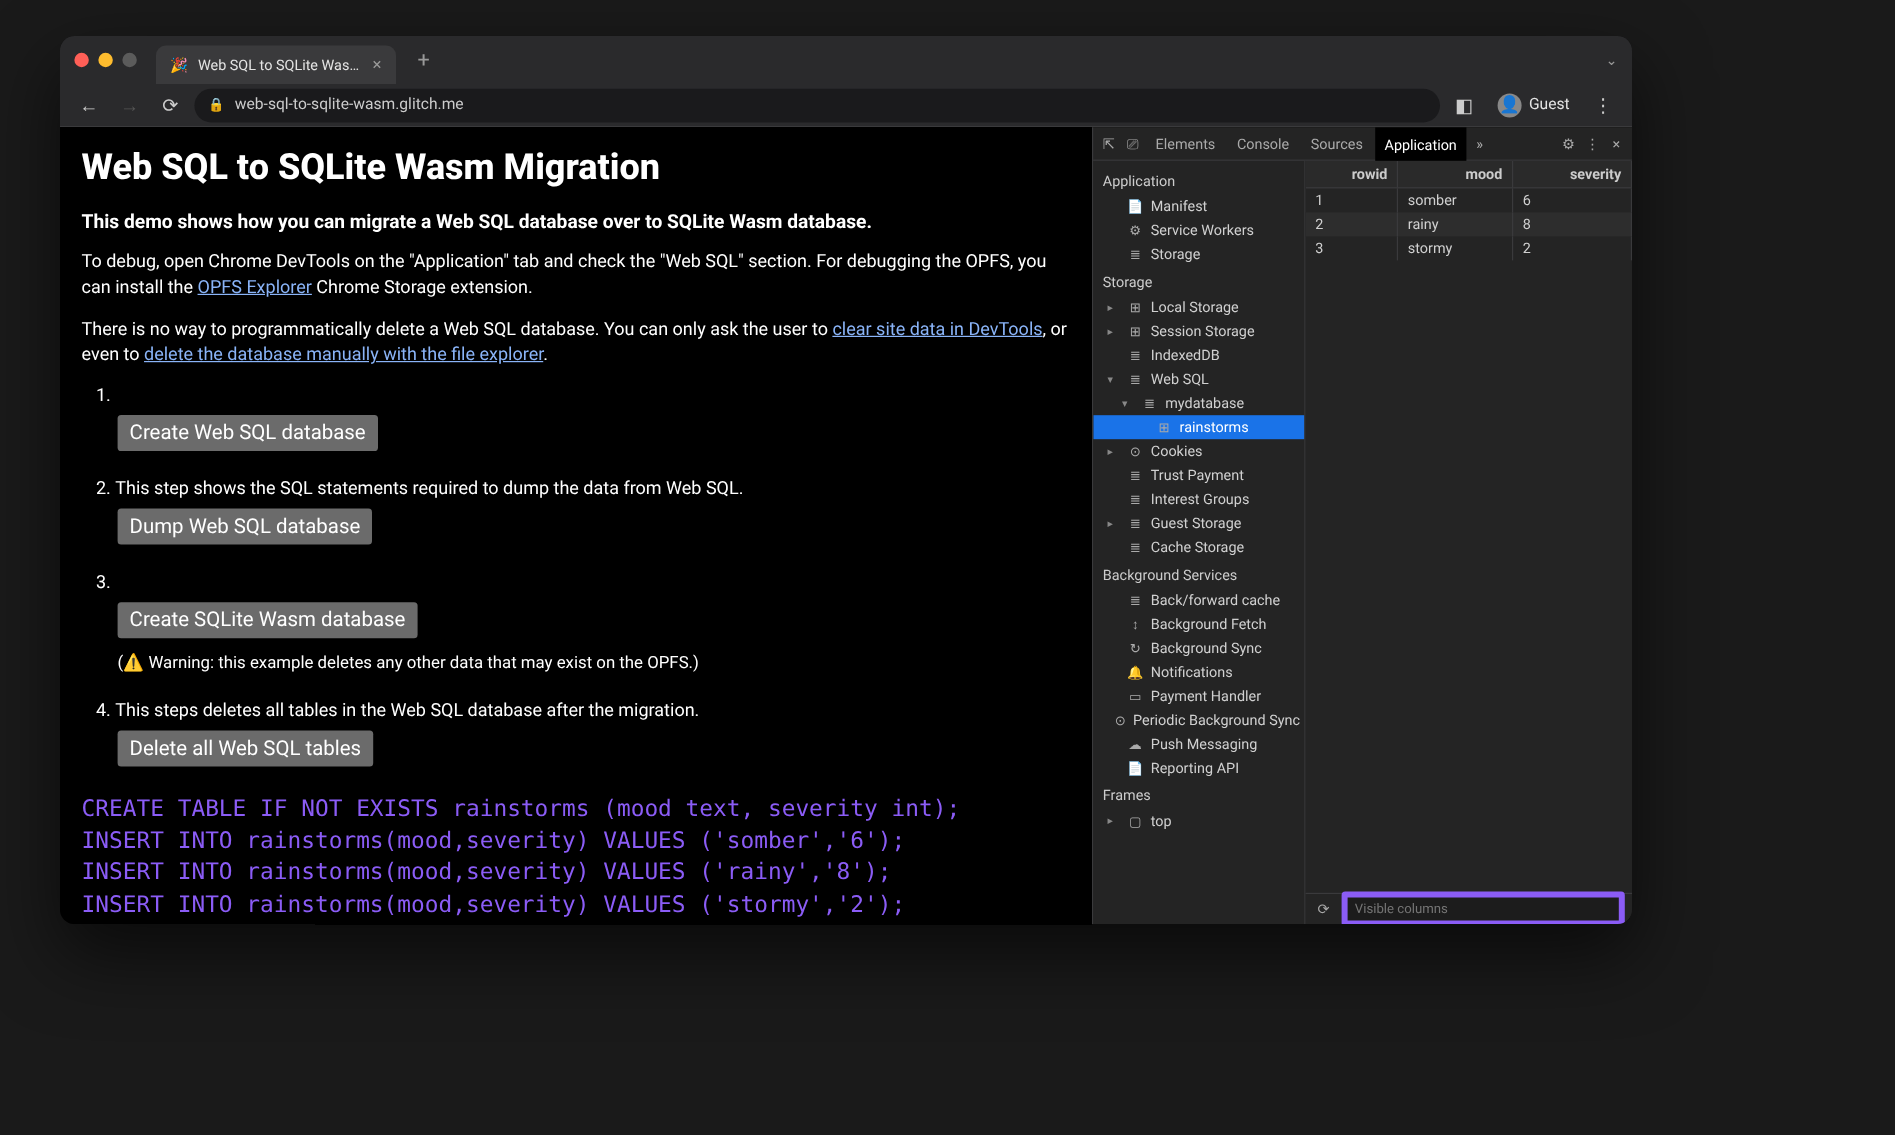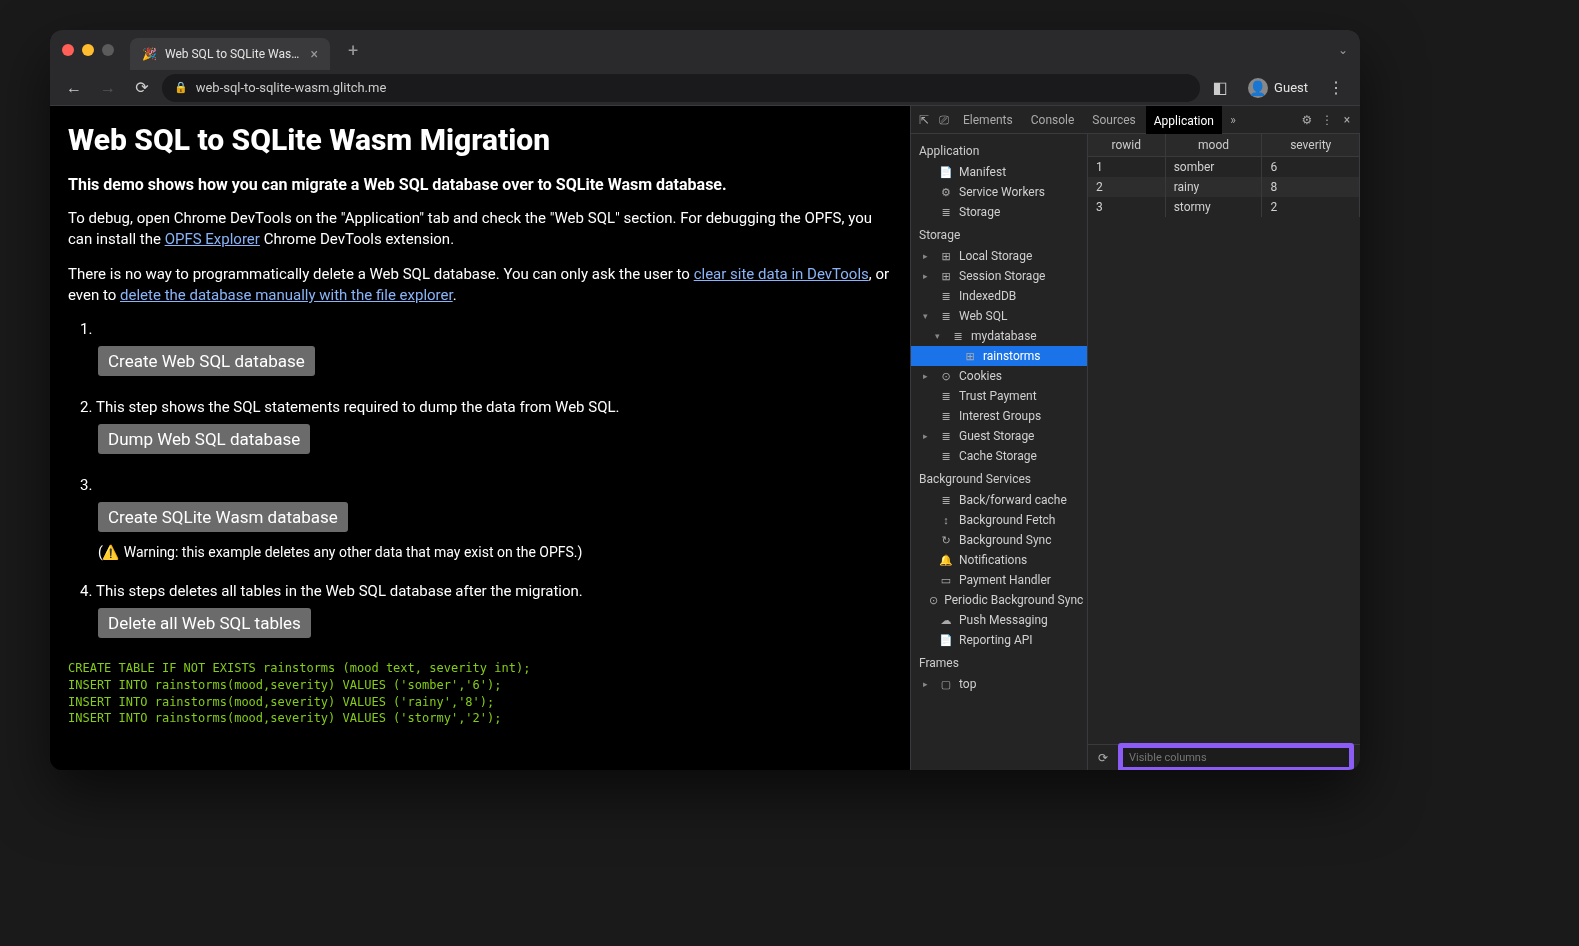--- a/index.html
+++ b/index.html
@@ -25,41 +25,41 @@
 .page{flex:1;background:#000;color:#fff;padding:16px 18px;overflow:auto;font-size:15px}
 .page h1{font-size:30px;font-weight:800;margin-bottom:18px}
 .page h2{font-size:16px;font-weight:700;margin-bottom:14px}
 .page h3{font-size:22px;font-weight:800;margin:24px 0 10px}
 .page p{margin-bottom:14px;line-height:1.4}
 .page a{color:#8ab4f8;text-decoration:underline}
 .page ol{list-style-position:inside;margin-left:8px}
 .page li{margin-bottom:22px;padding-left:4px}
 .btn{display:inline-block;background:#6b6b6b;color:#fff;border:none;padding:5px 10px;font-size:17px;border-radius:3px;cursor:pointer;margin-top:8px;margin-left:18px}
 .warn{margin:12px 0 0 18px;font-size:14px}
-.code{font-family:Menlo,Monaco,monospace;font-size:12px;color:#84cc16;line-height:1.4;white-space:pre}
+.code{font-family:Menlo,Monaco,monospace;font-size:19px;color:#8b5cf6;line-height:1.4;white-space:pre}
 .devtools{width:450px;background:#242424;display:flex;flex-direction:column;color:#d0d0d0;font-size:12px;border-left:1px solid #3a3a3c}
 .dt-tabs{height:28px;display:flex;align-items:center;border-bottom:1px solid #3a3a3c;padding:0 4px;gap:2px}
 .dt-icon{width:18px;height:18px;display:flex;align-items:center;justify-content:center;color:#aaa;cursor:pointer;font-size:12px}
 .dt-tab{padding:6px 8px;color:#aaa;cursor:pointer;font-size:12px}
 .dt-tab.active{color:#fff;background:#000;border-top:2px solid transparent}
 .dt-spacer{flex:1}
 .dt-body{flex:1;display:flex;overflow:hidden}
 .dt-side{width:177px;background:#242424;border-right:1px solid #3a3a3c;overflow:auto;padding:4px 0}
 .dt-group{padding:6px 8px 4px;color:#ccc;font-size:12px}
 .dt-item{display:flex;align-items:center;gap:6px;padding:3px 6px 3px 20px;cursor:pointer;color:#d0d0d0;font-size:12px;white-space:nowrap}
 .dt-item.i1{padding-left:12px}
 .dt-item.i2{padding-left:24px}
 .dt-item.i3{padding-left:36px}
 .dt-item.sel{background:#1a73e8;color:#fff}
 .dt-item .arr{width:10px;color:#888;font-size:9px}
 .dt-item .ic{width:14px;text-align:center;color:#aaa;font-size:11px}
 .dt-main{flex:1;display:flex;flex-direction:column;background:#242424}
 .dt-table{flex:1;overflow:auto}
 .dt-table table{width:100%;border-collapse:collapse;font-size:12px}
-.dt-table th{text-align:center;padding:4px 8px;border-bottom:1px solid #3a3a3c;border-right:1px solid #3a3a3c;color:#ccc;font-weight:400;background:#2a2a2a}
+.dt-table th{text-align:right;padding:4px 8px;border-bottom:1px solid #3a3a3c;border-right:1px solid #3a3a3c;color:#ccc;font-weight:700;background:#2a2a2a}
 .dt-table td{padding:3px 8px;border-right:1px solid #3a3a3c;color:#d0d0d0}
 .dt-table tr:nth-child(even) td{background:#2d2d2d}
 .dt-foot{height:26px;border-top:1px solid #3a3a3c;display:flex;align-items:center;padding:0 6px;gap:6px}
 .dt-foot input{flex:1;background:#1c1c1c;border:5px solid #8b5cf6;color:#888;padding:3px 6px;font-size:11px;border-radius:3px}
 </style>
 </head>
 <body>
 
 <div class="browser">
   <div class="titlebar">
@@ -89,21 +89,21 @@
       <div class="avatar">👤</div>
       <span>Guest</span>
     </div>
     <div class="icon-btn">⋮</div>
   </div>
   <div class="body">
     <div class="page">
       <h1>Web SQL to SQLite Wasm Migration</h1>
       <h2>This demo shows how you can migrate a Web SQL database over to SQLite Wasm database.</h2>
       <p>
-        <span>To debug, open Chrome DevTools on the "Application" tab and check the "Web SQL" section. For debugging the OPFS, you can install the </span><a href="#">OPFS Explorer</a><span> Chrome DevTools extension.</span>
+        <span>To debug, open Chrome DevTools on the "Application" tab and check the "Web SQL" section. For debugging the OPFS, you can install the </span><a href="#">OPFS Explorer</a><span> Chrome Storage extension.</span>
       </p>
       <p>
         <span>There is no way to programmatically delete a Web SQL database. You can only ask the user to </span><a href="#">clear site data in DevTools</a><span>, or even to </span><a href="#">delete the database manually with the file explorer</a><span>.</span>
       </p>
       <ol>
         <li><br><button class="btn">Create Web SQL database</button></li>
         <li><span>This step shows the SQL statements required to dump the data from Web SQL.</span><br><button class="btn">Dump Web SQL database</button></li>
         <li><br><button class="btn">Create SQLite Wasm database</button><div class="warn">(⚠️ Warning: this example deletes any other data that may exist on the OPFS.)</div></li>
         <li><span>This steps deletes all tables in the Web SQL database after the migration.</span><br><button class="btn">Delete all Web SQL tables</button></li>
       </ol>

